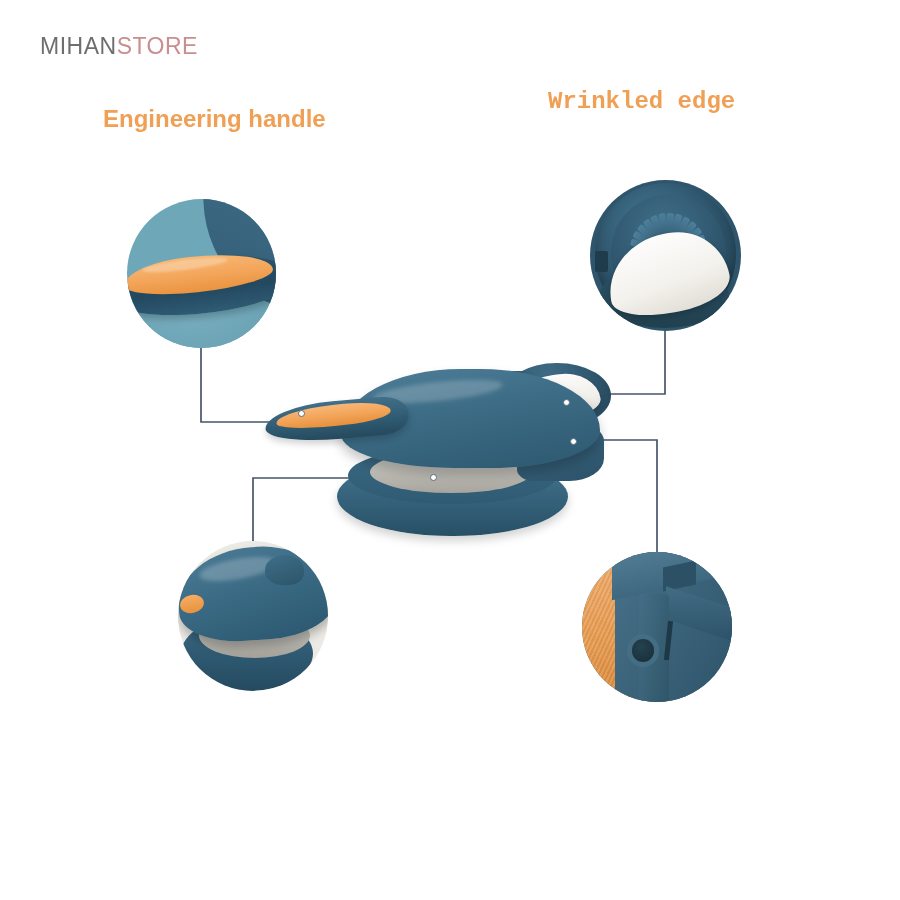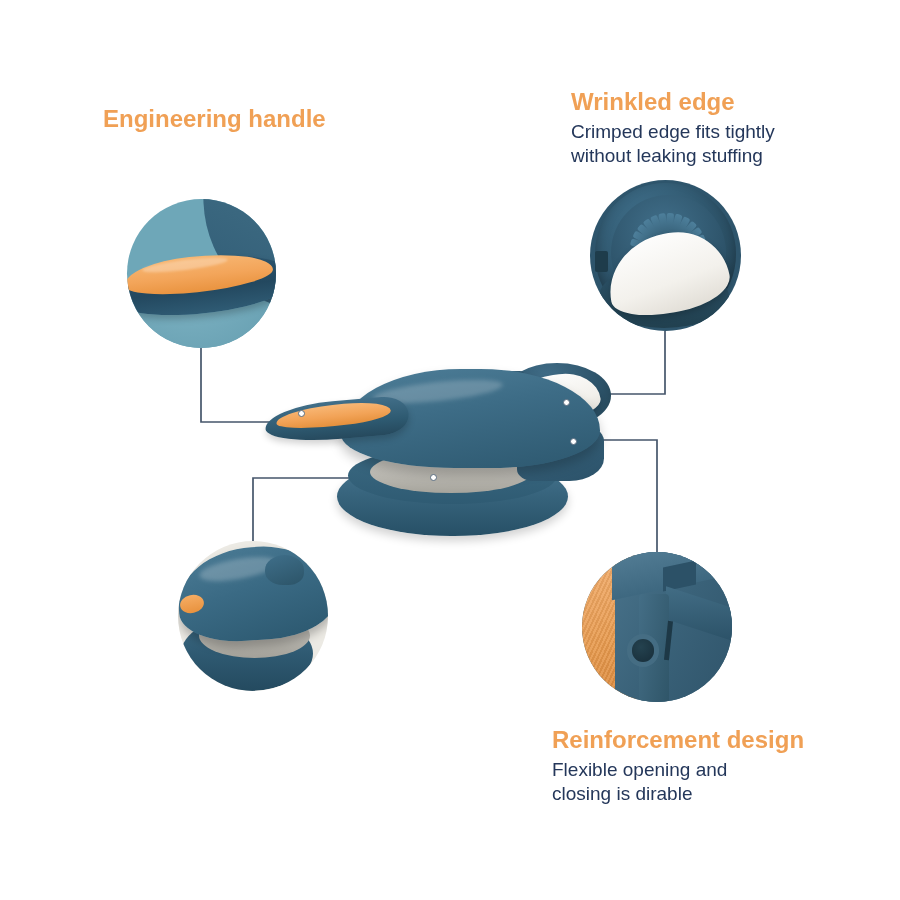--- a/index.html
+++ b/index.html
@@ -43,21 +43,21 @@
   }
   .feature .f-desc {
     color: #24375A;
     font-size: 19px;
     line-height: 1.28;
     margin: 0;
     white-space: pre-line;
   }
 
   #feat-1 { left: 103px; top: 105px; }
-  #feat-2 { left: 571px; top: 88px; }
+  #feat-2 { left: 548px; top: 88px; font-family: Liberation Mono, monospace; }
   #feat-3 { left: 119px; top: 708px; }
   #feat-4 { left: 552px; top: 726px; }
 
   
   #connectors {
     position: absolute;
     left: 0; top: 0;
     width: 900px; height: 900px;
     pointer-events: none;
   }
@@ -358,46 +358,42 @@
     background: #ffffff;
     border: 1px solid #5a6d80;
     box-sizing: border-box;
   }
 </style>
 </head>
 <body>
 
 <div id="page">
 
+  <div class="brand">
+    <span class="brand-a">MIHAN</span><span class="brand-b">STORE</span>
+  </div>
 
   <svg id="connectors" viewBox="0 0 900 900">
     <path d="M 201 348 L 201 422 L 300 422"></path>
     <path d="M 665 331 L 665 394 L 565 394"></path>
     <path d="M 253 541 L 253 478 L 432 478"></path>
     <path d="M 657 552 L 657 440 L 576 440"></path>
   </svg>
 
   <div class="feature" id="feat-1">
     <p class="f-title">Engineering handle</p>
   </div>
 
   <div class="feature" id="feat-2">
     <p class="f-title">Wrinkled edge</p>
-    <p class="f-desc">Crimped edge fits tightly
-without leaking stuffing</p>
   </div>
 
   <div class="feature" id="feat-3">
   </div>
 
-  <div class="feature" id="feat-4">
-    <p class="f-title">Reinforcement design</p>
-    <p class="f-desc">Flexible opening and
-closing is dirable</p>
-  </div>
 
   <div class="callout" id="callout-1">
     <div class="c-inner">
       <div id="c1-botshade"></div>
       <div id="c1-topshade"></div>
       <div id="c1-handle-body"></div>
       <div id="c1-grip"></div>
       <div id="c1-grip-hi"></div>
     </div>
   </div>

